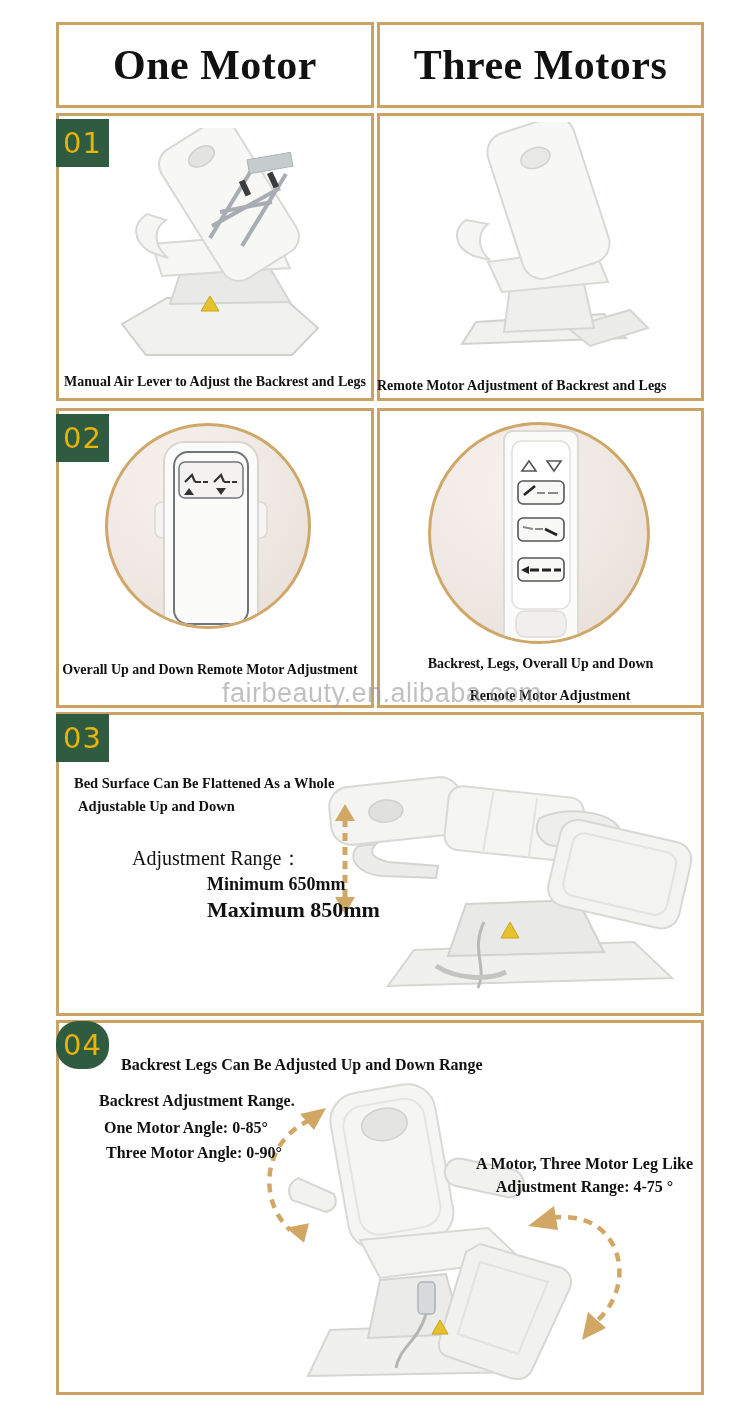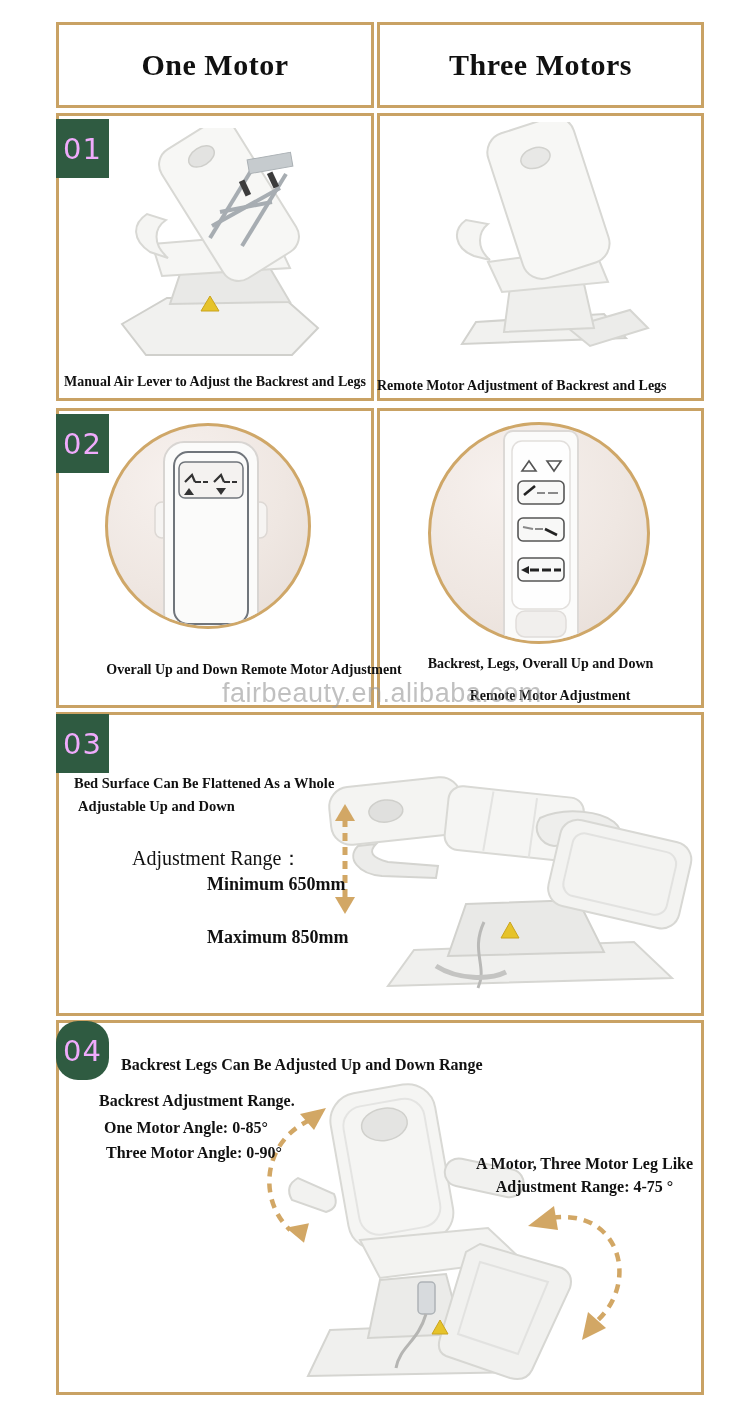--- a/index.html
+++ b/index.html
@@ -1,23 +1,23 @@
 <!DOCTYPE html>
 <html><head>
 <meta charset="utf-8">
 <style>
   html,body{margin:0;padding:0;background:#ffffff;}
   .page{position:relative;width:750px;height:1411px;background:#ffffff;overflow:hidden;
         font-family:"Liberation Serif",serif;color:#111;}
   .box{position:absolute;border:3px solid #c9a264;background:#ffffff;box-sizing:border-box;}
-  .badge{position:absolute;width:53px;height:59px;background:#2f5b41;color:#f0abfc;
+  .badge{position:absolute;width:53px;height:48px;background:#2f5b41;color:#eab308;
          font-family:"DejaVu Sans",sans-serif;font-size:29px;letter-spacing:1px;
          display:flex;align-items:center;justify-content:center;z-index:6;}
   .hdr{position:absolute;display:flex;align-items:center;justify-content:center;
-       font-weight:700;font-size:30px;letter-spacing:0.5px;z-index:2;}
+       font-weight:700;font-size:42px;letter-spacing:0.5px;z-index:2;}
   .cap{position:absolute;text-align:center;font-weight:700;font-size:14px;white-space:nowrap;z-index:4;}
   .t{position:absolute;font-weight:700;white-space:nowrap;z-index:4;}
   .circle{position:absolute;border-radius:50%;border:3px solid #cfa768;box-sizing:border-box;
           overflow:hidden;background:radial-gradient(circle at 35% 28%, #f7f1ee 0%, #efe7e2 55%, #e6dcd6 100%);z-index:2;}
   .illus{position:absolute;z-index:1;}
   .watermark{position:absolute;font-family:"Liberation Sans",sans-serif;font-weight:400;
              font-size:27px;color:#9b9b9b;opacity:0.62;letter-spacing:0.5px;white-space:nowrap;z-index:7;}
   svg{display:block;}
 </style>
 </head>
@@ -91,21 +91,21 @@
       </g>
       <polygon points="81,62 76,69 86,69" fill="#333"></polygon>
       <g stroke="#333" stroke-width="2.2" fill="none">
         <polyline points="106,56 113,49 116,56"></polyline>
           <line x1="116" y1="56" x2="122" y2="56"></line>
           <line x1="124" y1="56" x2="129" y2="56"></line>
       </g>
       <polygon points="108,62 118,62 113,69" fill="#333"></polygon>
     </svg>
   </div>
-  <div class="cap" style="left:56px;top:662px;width:308px;padding-left:44px;">Overall Up and Down Remote Motor Adjustment</div>
+  <div class="cap" style="left:56px;top:662px;width:308px;">Overall Up and Down Remote Motor Adjustment</div>
 
   <div class="circle" style="left:428px;top:422px;width:222px;height:222px;">
     <svg width="216" height="216" viewBox="0 0 216 216">
       <rect x="73" y="6" width="74" height="214" rx="9" fill="#fbfbfa" stroke="#dcd9d6" stroke-width="2"></rect>
       <rect x="81" y="16" width="58" height="168" rx="10" fill="#fefefe" stroke="#e2dfdc" stroke-width="1.5"></rect>
       <polygon points="98,36 91,46 105,46" fill="none" stroke="#555" stroke-width="1.6"></polygon>
       <polygon points="116,36 130,36 123,46" fill="none" stroke="#555" stroke-width="1.6"></polygon>
       <rect x="87" y="56" width="46" height="23" rx="5" fill="#f8f8f7" stroke="#555" stroke-width="1.6"></rect>
       <g>
         <line x1="93" y1="70" x2="104" y2="61" stroke="#222" stroke-width="2.6"></line>
@@ -133,21 +133,21 @@
 
   <div class="watermark" style="left:222px;top:678px;">fairbeauty.en.alibaba.com</div>
 
   <div class="box" style="left:56px;top:712px;width:648px;height:304px;"></div>
   <div class="badge" style="left:56px;top:714px;">03</div>
 
   <div class="t" style="left:74px;top:775px;font-size:14.5px;">Bed Surface Can Be Flattened As a Whole</div>
   <div class="t" style="left:78px;top:798px;font-size:14.5px;">Adjustable Up and Down</div>
   <div class="t" style="left:132px;top:845px;font-size:20px;font-weight:400;">Adjustment Range：</div>
   <div class="t" style="left:207px;top:874px;font-size:18px;">Minimum 650mm</div>
-  <div class="t" style="left:207px;top:927px;font-size:18px;">Maximum 850mm</div>
+  <div class="t" style="left:207px;top:897px;font-size:22px;">Maximum 850mm</div>
 
   <div class="illus" style="left:318px;top:726px;">
     <svg width="382" height="288" viewBox="0 0 382 288">
       <path d="M96,224 L316,216 L354,252 L70,260 Z" fill="#f0f0ee" stroke="#d6d6d2" stroke-width="2"></path>
       <path d="M148,178 L260,174 L286,226 L130,230 Z" fill="#e9e9e7" stroke="#d2d2ce" stroke-width="2"></path>
       <path d="M40,120 C28,132 40,148 64,150 L118,152 L120,140 L70,136 C54,132 50,126 58,118 Z" fill="#ececea" stroke="#d4d4d0" stroke-width="2"></path>
       <g transform="rotate(-6 78 86)">
         <rect x="12" y="56" width="132" height="58" rx="20" fill="#f4f4f2" stroke="#d8d8d4" stroke-width="2"></rect>
         <ellipse cx="68" cy="84" rx="17" ry="11" fill="#e0e0de" stroke="#cfcfcb" stroke-width="1.5"></ellipse>
       </g>

